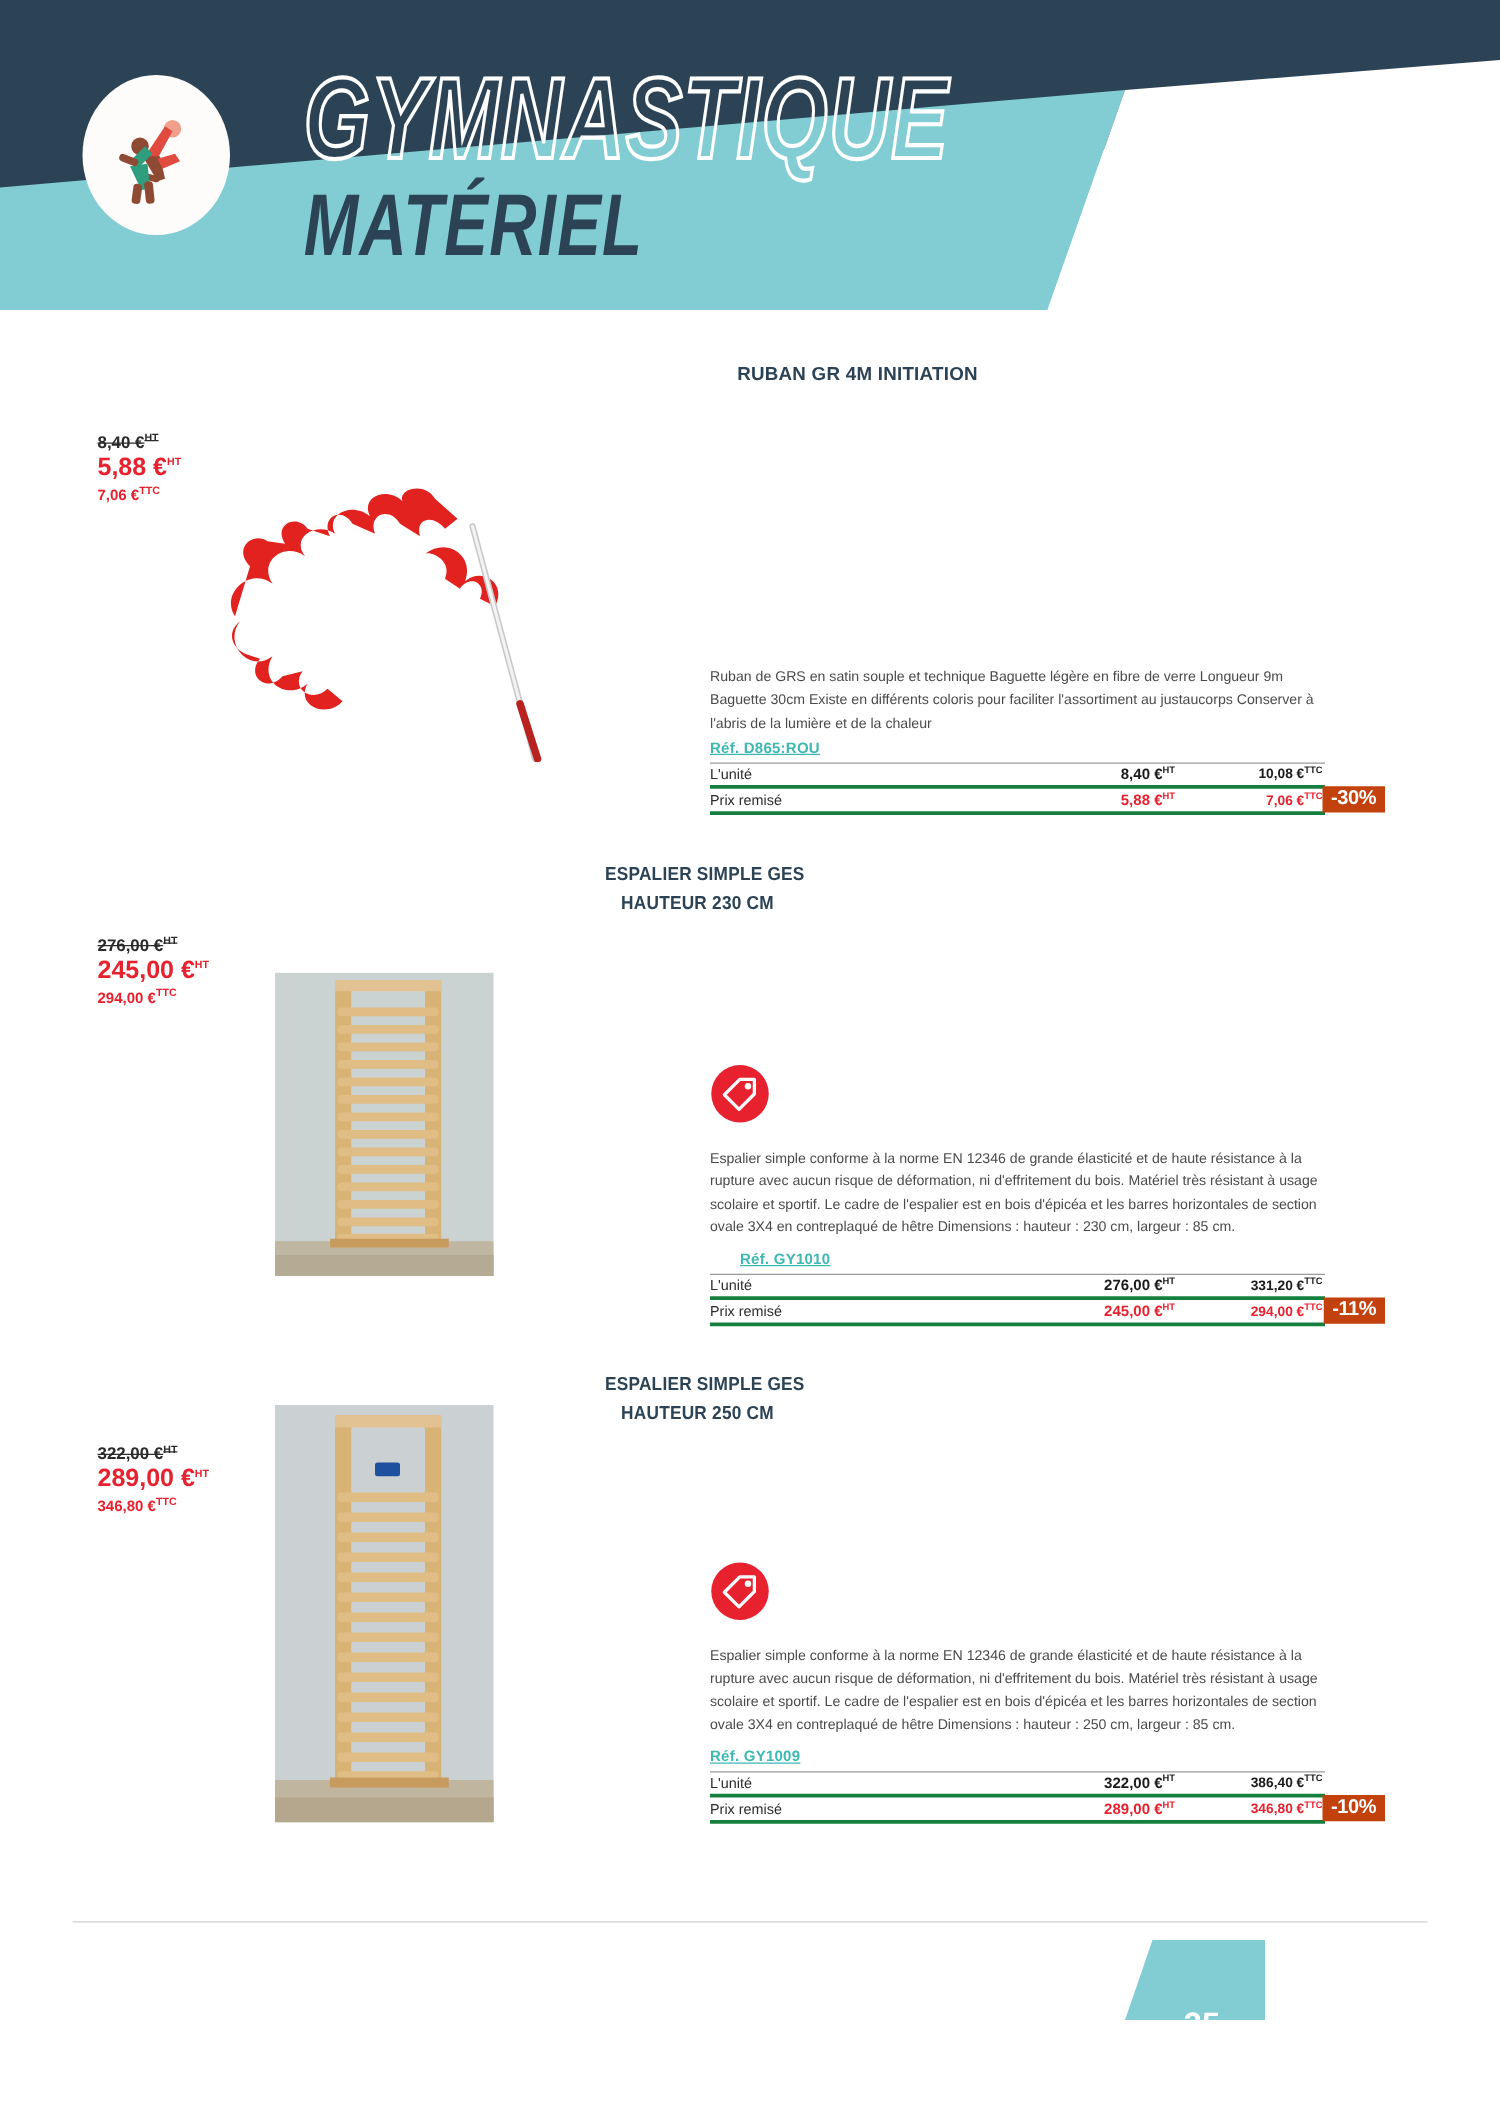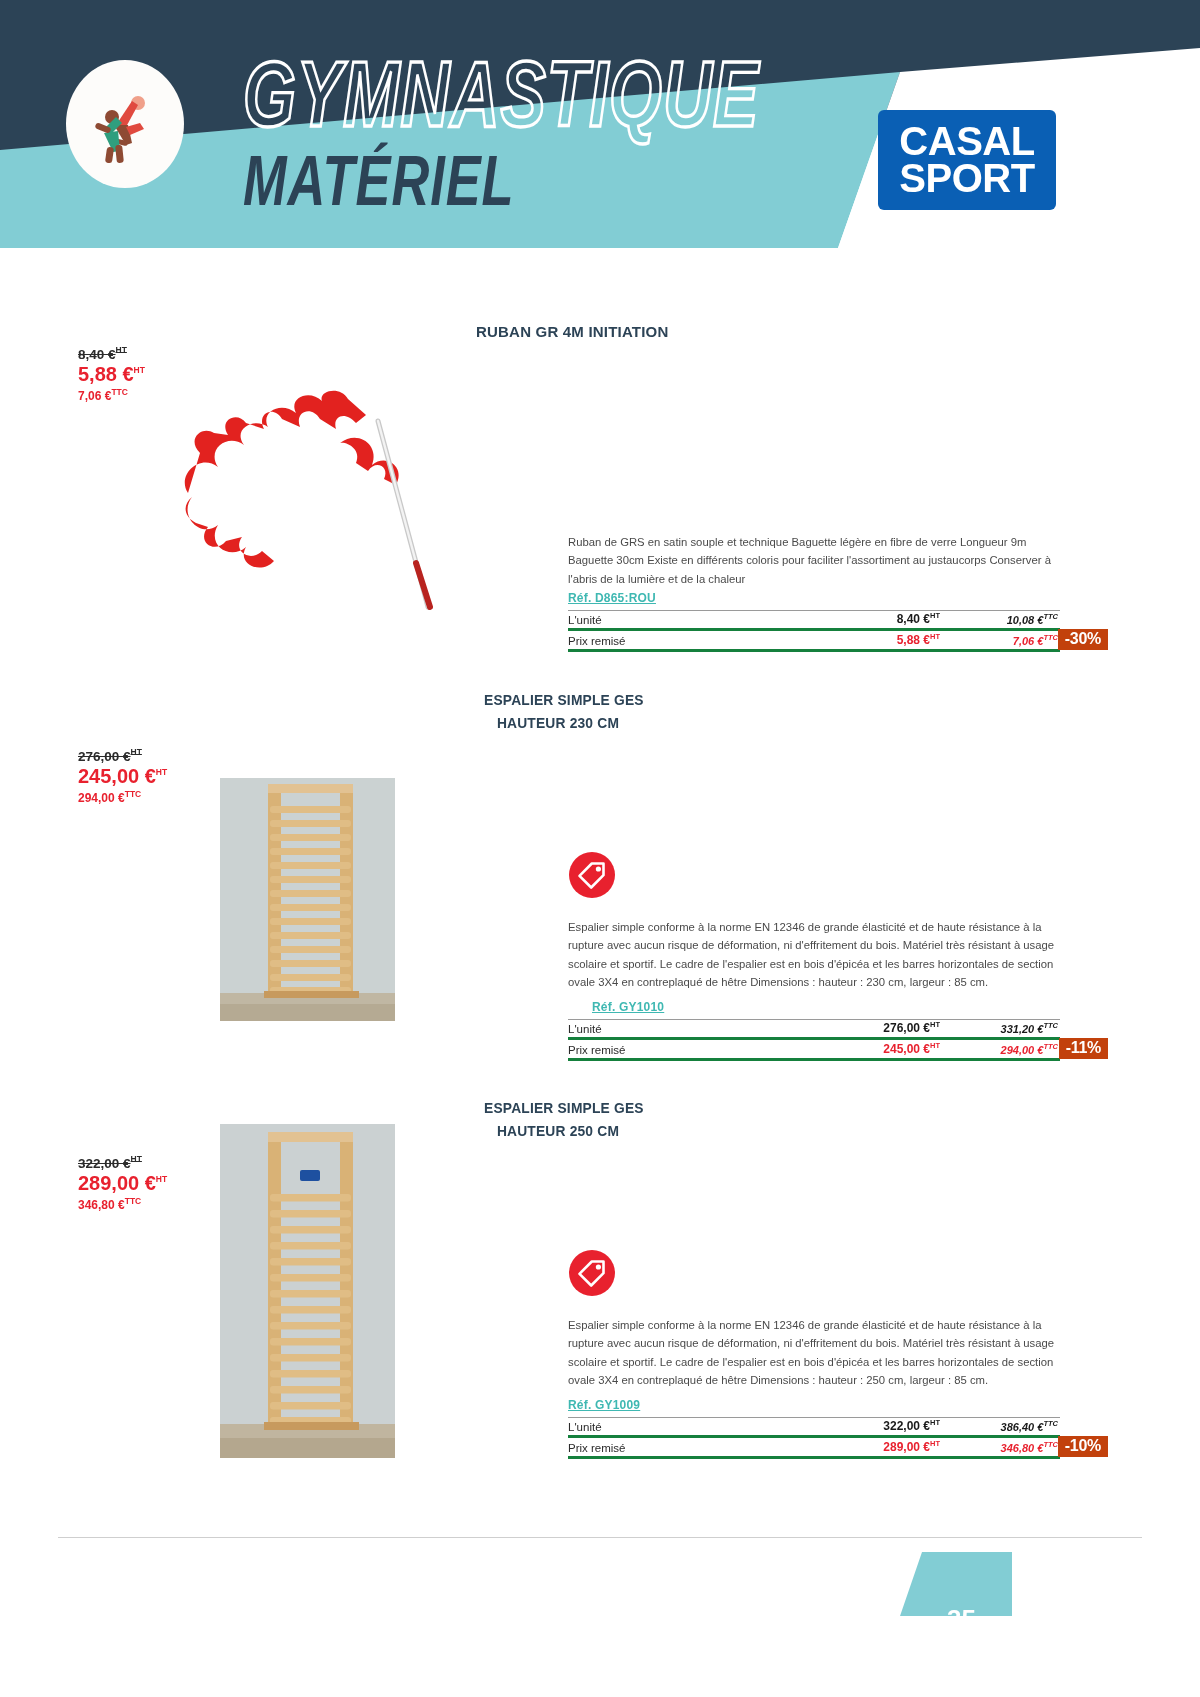--- a/index.html
+++ b/index.html
@@ -105,21 +105,21 @@
 
   .ptable { position: absolute; width: 492px; }
   .ptable .row {
     display: flex; align-items: flex-end;
     border-bottom: 3px solid #15803d;
     height: 21px; position: relative;
   }
   .ptable .row.top { border-top: 1px solid #9a9a9a; }
   .ptable .lbl { font-size: 11.5px; color: #2b2b2b; width: 250px; padding-bottom: 2px; }
   .ptable .ht  { font-size: 12px; font-weight: 700; color: #1a1a1a; width: 122px; text-align: right; padding-bottom: 2px; }
-  .ptable .ttc { font-size: 11px; font-weight: 700; color: #1a1a1a; width: 118px; text-align: right; padding-bottom: 2px; font-style: italic; }
+  .ptable .ttc { font-size: 11px; font-weight: 700; color: #1a1a1a; width: 118px; text-align: right; padding-bottom: 2px; }
   .ptable .row.red .ht { color: #e8212e; }
   .ptable .row.red .ttc { color: #e8212e; }
   .ptable sup { font-size: 7.5px; vertical-align: super; font-weight: 700; }
 
   .discount {
     position: absolute; right: -48px; bottom: -1px;
     background: #c2410c; color: #fff;
     font-size: 16px; font-weight: 700;
     padding: 1px 7px 2px 7px;
     letter-spacing: -0.3px;
@@ -169,28 +169,24 @@
         <path d="M22 52 L36 50 L38 70 L31 71 Z" fill="#2f9e7e"></path>
         <rect x="24" y="66" width="7" height="16" rx="3" fill="#8e4a33" transform="rotate(8 27 74)"></rect>
         <rect x="34" y="64" width="7" height="18" rx="3" fill="#8e4a33" transform="rotate(-6 37 73)"></rect>
         <rect x="13" y="44" width="16" height="6" rx="3" fill="#8e4a33" transform="rotate(22 21 47)"></rect>
       </svg>
     </div>
 
     <div class="title-outline">GYMNASTIQUE</div>
     <div class="title-solid">MATÉRIEL</div>
 
-    <div class="logo">
-      <span>CASAL</span>
-      <span>SPORT</span>
-    </div>
   </div>
 
   <div class="product">
-    <div class="prod-title center" style="left:476px; top:288px; width:420px; text-align:left;margin-top:32px;">
+    <div class="prod-title center" style="left:476px; top:288px; width:420px; text-align:center;">
       <span class="tl">RUBAN GR 4M INITIATION</span>
     </div>
 
     <div class="price-left" style="left:78px; top:345px;">
       <div class="price-old">
         <span>8,40 €</span><sup>HT</sup>
       </div>
       <div class="price-new">
         <span>5,88 €</span><sup>HT</sup>
       </div>

